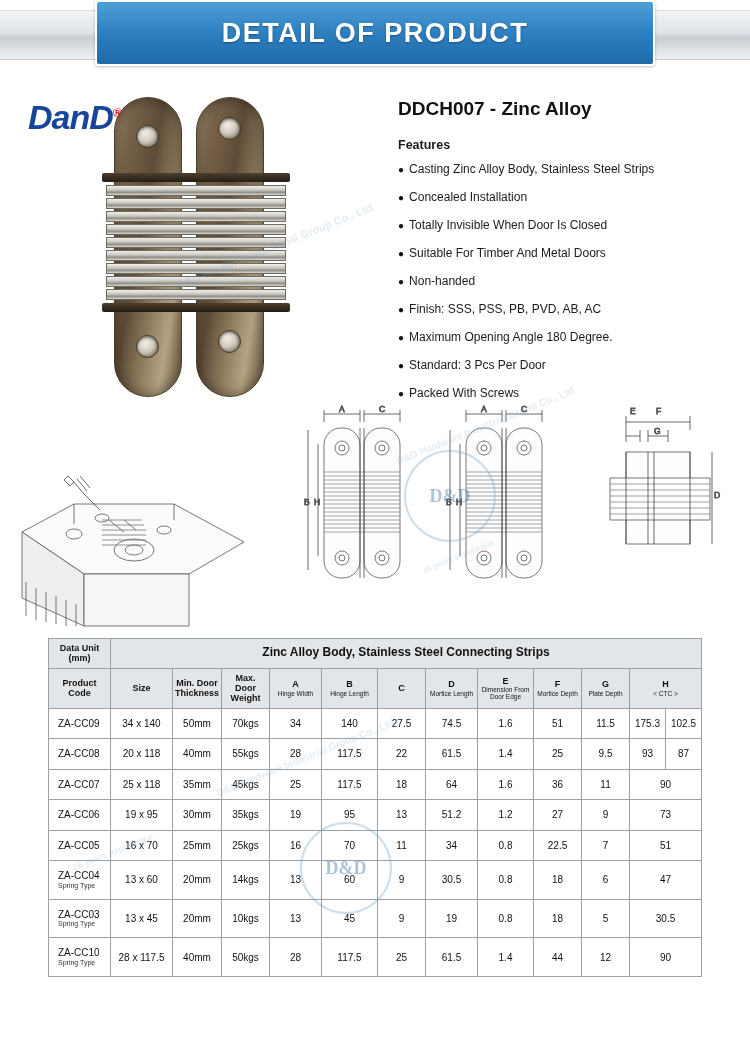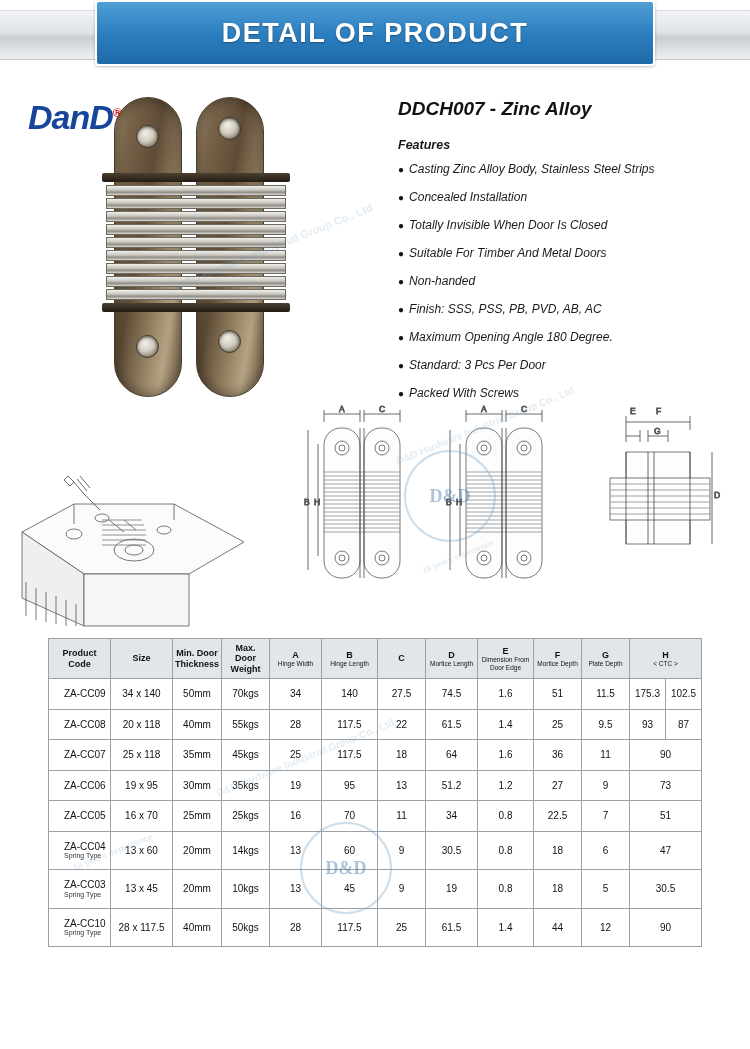--- a/index.html
+++ b/index.html
@@ -132,21 +132,20 @@
     width: 188px;
     height: 9px;
     background: linear-gradient(to bottom, #4b3f2f, #241d14);
     border-radius: 2px;
   }
 
   
   .features {
     flex: 1;
     padding: 18px 20px 0 8px;
-    font-style: italic;
   }
   .product-title {
     font-size: 19px;
     font-weight: bold;
     color: #111;
     margin: 0 0 18px 0;
   }
   .features-label {
     font-size: 12.5px;
     font-weight: bold;
@@ -224,21 +223,21 @@
   table.spec thead th.wide-title {
     font-size: 12px;
   }
   table.spec tbody td {
     padding: 9px 2px;
     background: #ffffff;
     font-size: 10px;
   }
   table.spec tbody td.code {
     text-align: left;
-    padding-left: 15px;
+    padding-left: 9px;
     font-size: 10px;
     line-height: 1.15;
   }
   td.code .sub {
     display: block;
     font-size: 7px;
     color: #333;
   }
   th .sub {
     display: block;
@@ -401,20 +400,27 @@
 </div>
 
 <div class="table-wrap">
   <div class="wm-circle" style="left:300px; top:190px;">D&amp;D</div>
   <div class="wm" style="left:210px; top:120px;">D&amp;D Hardware Industrial Group Co., Ltd</div>
   <div class="wm" style="left:70px; top:215px; font-size:9px;">16 years experience</div>
 
   <table class="spec">
     <thead>
       <tr>
+        <th rowspan="1" style="width:62px;">
+          <span class="unit-l1">Data Unit</span>
+          <span class="unit-l1">(mm)</span>
+        </th>
+        <th colspan="12" class="wide-title">Zinc Alloy Body, Stainless Steel Connecting Strips</th>
+      </tr>
+      <tr>
         <th style="width:62px;"><span>Product Code</span></th>
         <th style="width:62px;"><span>Size</span></th>
         <th style="width:48px;"><span>Min. Door Thickness</span></th>
         <th style="width:48px;"><span>Max. Door Weight</span></th>
         <th style="width:52px;"><span>A</span><span class="sub">Hinge Width</span></th>
         <th style="width:56px;"><span>B</span><span class="sub">Hinge Length</span></th>
         <th style="width:48px;"><span>C</span><span class="sub"></span></th>
         <th style="width:52px;"><span>D</span><span class="sub">Mortice Length</span></th>
         <th style="width:56px;"><span>E</span><span class="sub">Dimension From Door Edge</span></th>
         <th style="width:48px;"><span>F</span><span class="sub">Mortice Depth</span></th>

